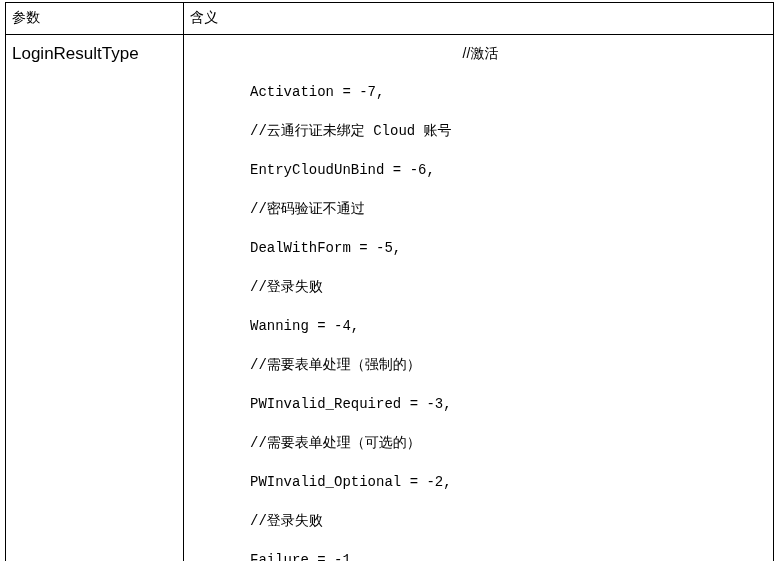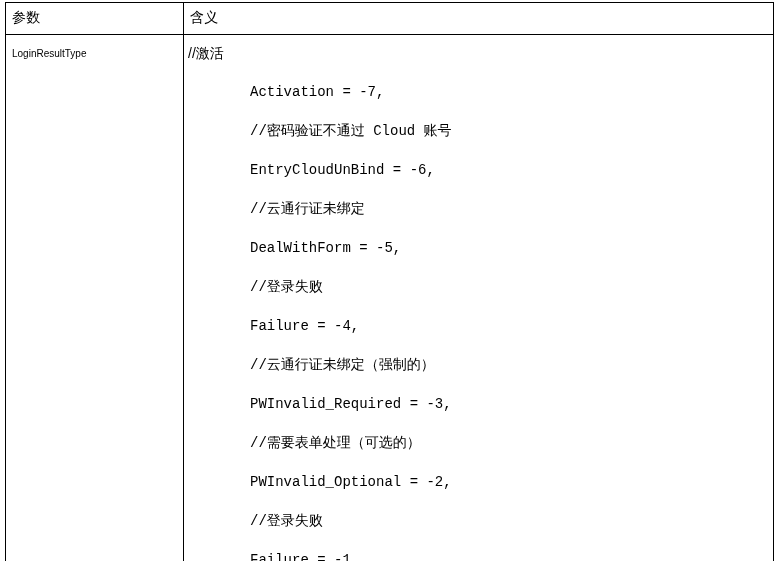--- a/index.html
+++ b/index.html
@@ -50,21 +50,21 @@
   .hdr-cell .cell-inner {
     padding: 6px 0 0 6px;
     font-size: 14px;
     line-height: 17px;
     letter-spacing: 0.2px;
   }
 
   
   .body-cell-param .cell-inner {
     padding: 9px 0 0 6px;
-    font-size: 10px;
+    font-size: 17px;
     line-height: 19px;
     white-space: nowrap;
   }
 
   .body-cell-meaning .cell-inner {
     padding: 8px 0 10px 2px;
   }
 
   
   .code-list {
@@ -78,20 +78,21 @@
     height: 21px;
     white-space: nowrap;
     margin: 0 0 18px 0;
     padding: 0;
   }
   .code-list li:last-child {
     margin-bottom: 0;
   }
   .code-list li.lvl-0 {
     padding-left: 2px;
+    text-align: center;
   }
   .code-list li.lvl-1 {
     padding-left: 64px;
     font-family: Liberation Mono, monospace;
   }
 </style>
 </head>
 <body>
 
 <div class="page">
@@ -112,27 +113,27 @@
       </tr>
       <tr>
         <td class="body-cell-param">
           <div class="cell-inner">LoginResultType</div>
         </td>
         <td class="body-cell-meaning">
           <div class="cell-inner">
             <ul class="code-list">
                 <li class="lvl-0">//激活</li>
                 <li class="lvl-1">Activation = -7,</li>
-                <li class="lvl-1">//密码验证不通过 Cloud 账号</li>
+                <li class="lvl-1">//云通行证未绑定 Cloud 账号</li>
                 <li class="lvl-1">EntryCloudUnBind = -6,</li>
-                <li class="lvl-1">//云通行证未绑定</li>
+                <li class="lvl-1">//密码验证不通过</li>
                 <li class="lvl-1">DealWithForm = -5,</li>
                 <li class="lvl-1">//登录失败</li>
-                <li class="lvl-1">Failure = -4,</li>
-                <li class="lvl-1">//云通行证未绑定（强制的）</li>
+                <li class="lvl-1">Wanning = -4,</li>
+                <li class="lvl-1">//需要表单处理（强制的）</li>
                 <li class="lvl-1">PWInvalid_Required = -3,</li>
                 <li class="lvl-1">//需要表单处理（可选的）</li>
                 <li class="lvl-1">PWInvalid_Optional = -2,</li>
                 <li class="lvl-1">//登录失败</li>
                 <li class="lvl-1">Failure = -1,</li>
               </ul>
           </div>
         </td>
       </tr>
     </tbody>

